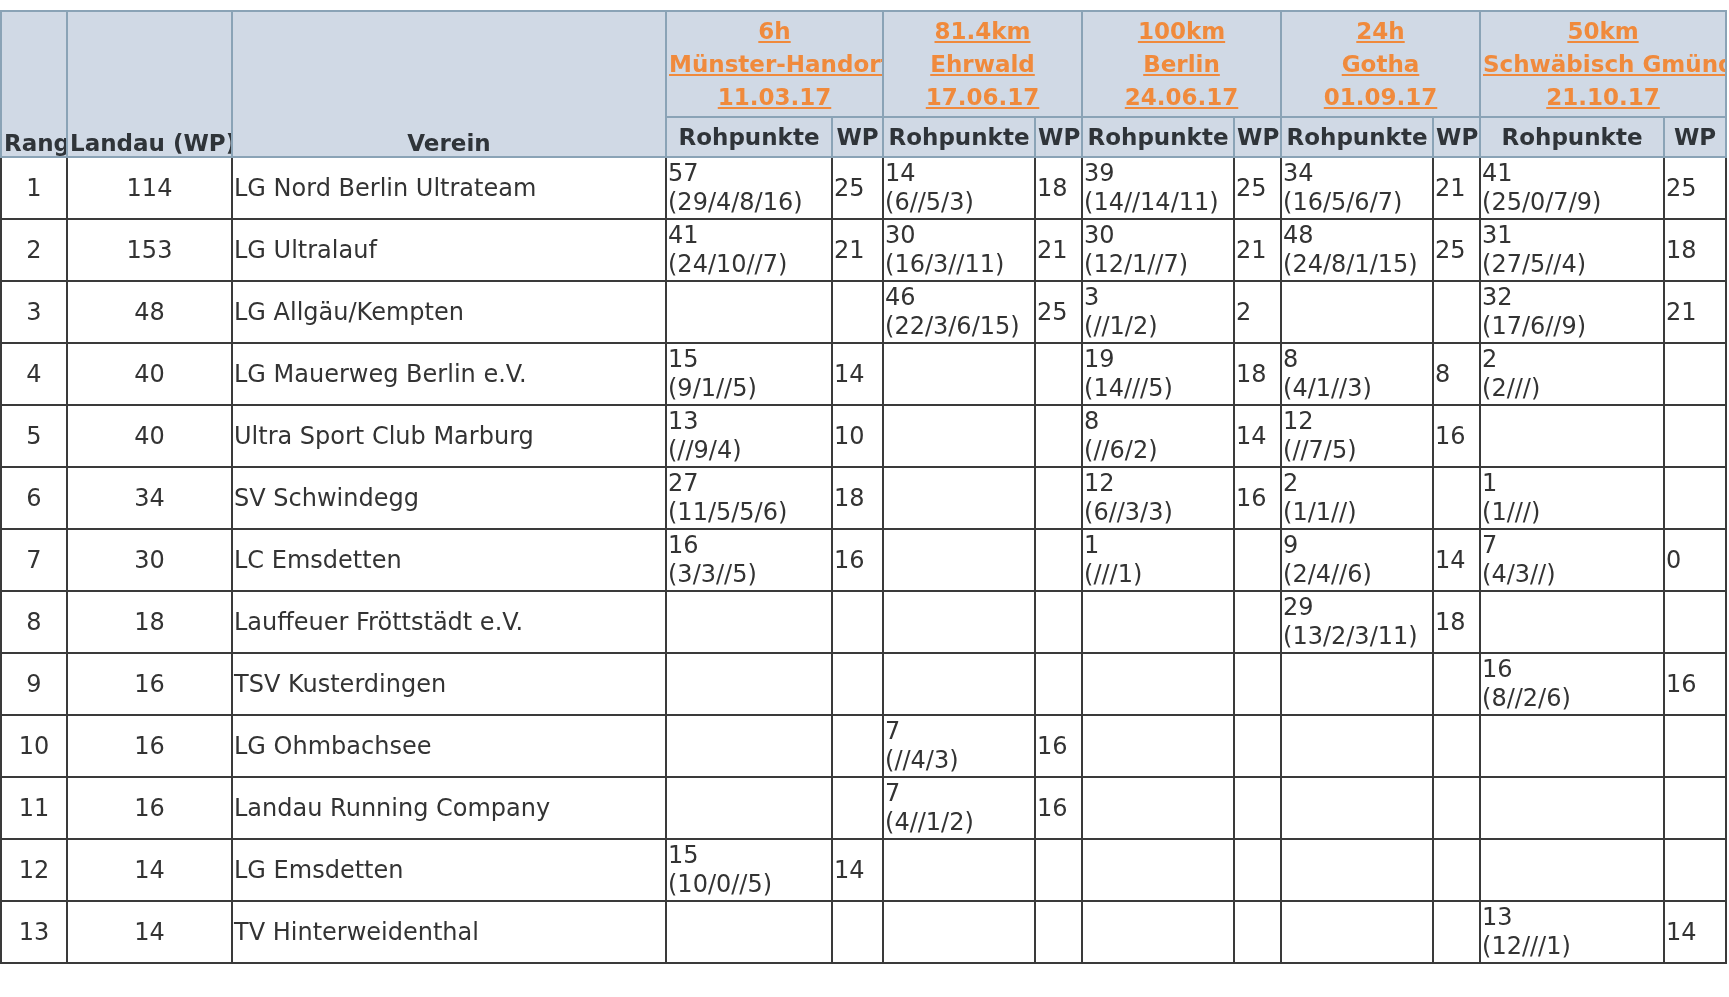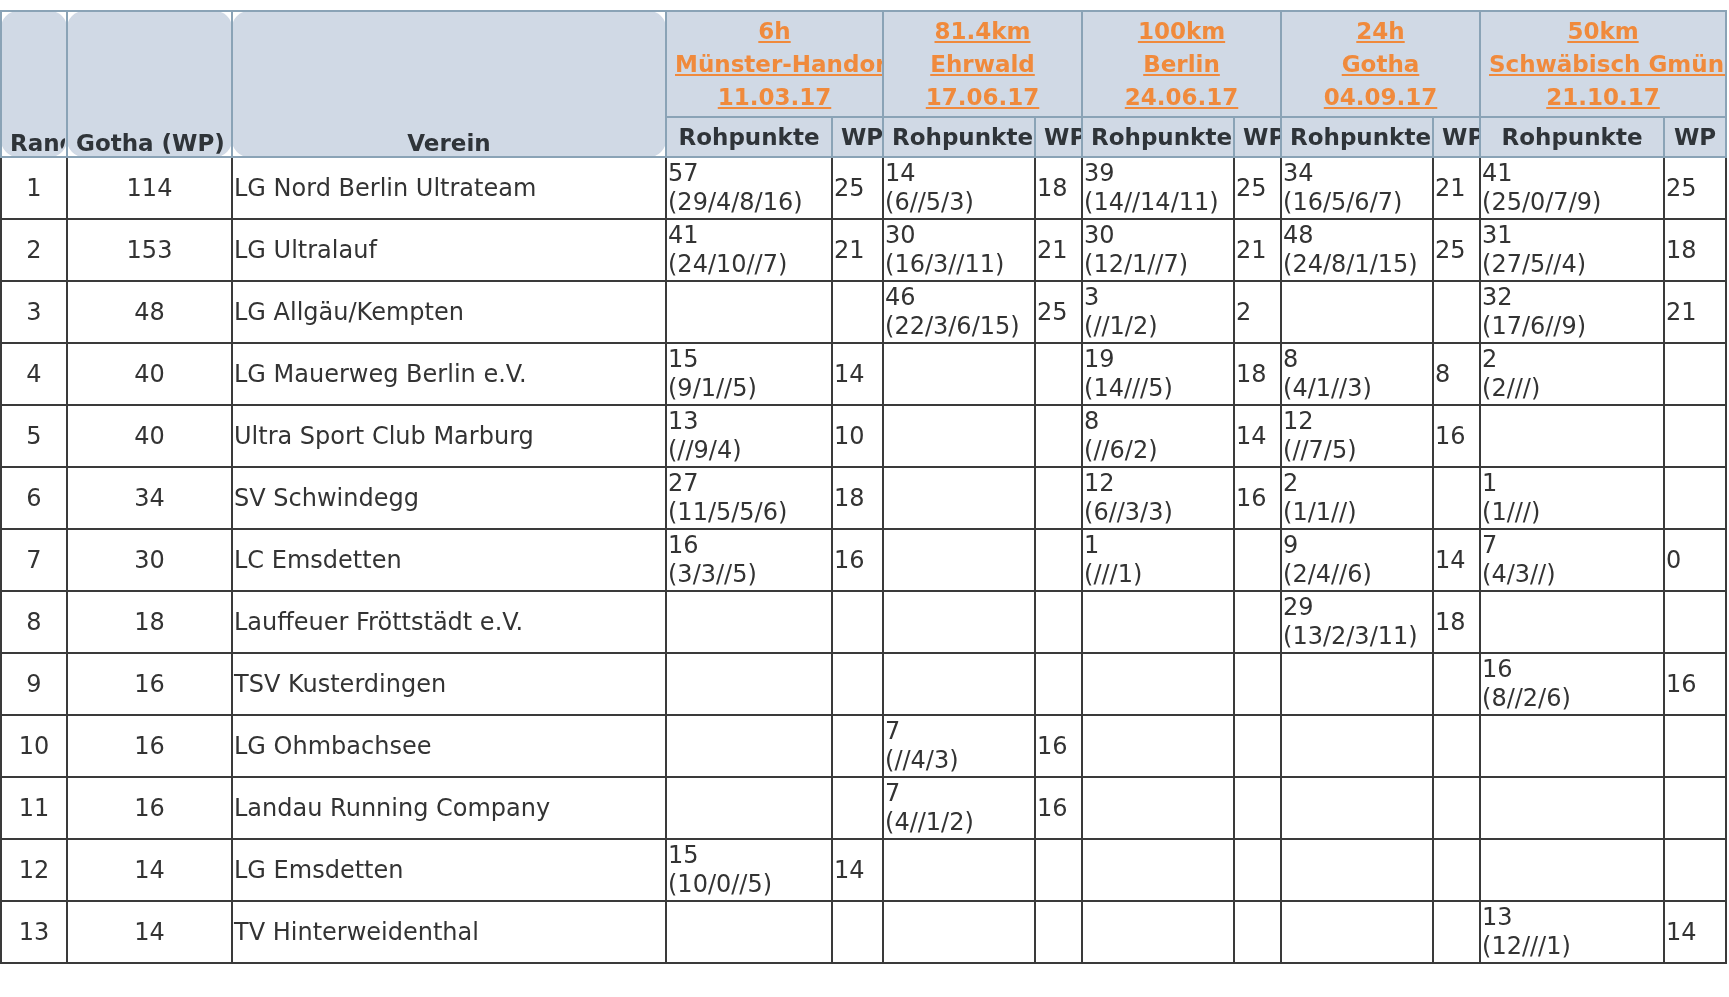--- a/index.html
+++ b/index.html
@@ -9,28 +9,28 @@
     border-collapse: collapse;
     table-layout: fixed;
     width: 1725px;
   }
   table.ranking th {
     background: #d0d9e5;
     border: 2px solid #8aa3b6;
     color: #2f3439;
     font-weight: bold;
     font-size: 23px;
-    padding: 0 8px;
+    padding: 0 2px;
     white-space: nowrap;
     overflow: hidden;
   }
   th.event-head { height: 104px; line-height: 33px; text-align: center; vertical-align: middle; }
   th.event-head a { color: #f08a3c; text-decoration: underline; display: block; }
   th.sub-head { height: 38px; vertical-align: middle; }
-  th.left-head { vertical-align: bottom; padding-bottom: 4px; text-align: center; border-radius: 17px; }
+  th.left-head { vertical-align: bottom; padding-bottom: 4px; text-align: center; }
   table.ranking td {
     border: 2px solid #3a3a3a;
     height: 60px;
     font-size: 24px;
     color: #333333;
     padding: 0 1px;
     white-space: nowrap;
     overflow: hidden;
     vertical-align: middle;
   }
@@ -56,41 +56,41 @@
     <col style="width:152px">
       <col style="width:47px">
     <col style="width:152px">
       <col style="width:47px">
     <col style="width:184px">
       <col style="width:62px">
   </colgroup>
   <thead>
     <tr>
       <th class="left-head" rowspan="2">Rang</th>
-      <th class="left-head" rowspan="2">Gotha (WP)</th>
+      <th class="left-head" rowspan="2">Landau (WP)</th>
       <th class="left-head" rowspan="2">Verein</th>
       <th class="event-head" colspan="2">
         <a>6h</a>
         <a>Münster-Handorf</a>
         <a>11.03.17</a>
       </th>
       <th class="event-head" colspan="2">
         <a>81.4km</a>
         <a>Ehrwald</a>
         <a>17.06.17</a>
       </th>
       <th class="event-head" colspan="2">
         <a>100km</a>
         <a>Berlin</a>
         <a>24.06.17</a>
       </th>
       <th class="event-head" colspan="2">
         <a>24h</a>
         <a>Gotha</a>
-        <a>04.09.17</a>
+        <a>01.09.17</a>
       </th>
       <th class="event-head" colspan="2">
         <a>50km</a>
         <a>Schwäbisch Gmünd</a>
         <a>21.10.17</a>
       </th>
     </tr>
     <tr>
       <th class="sub-head">Rohpunkte</th>
       <th class="sub-head">WP</th>

